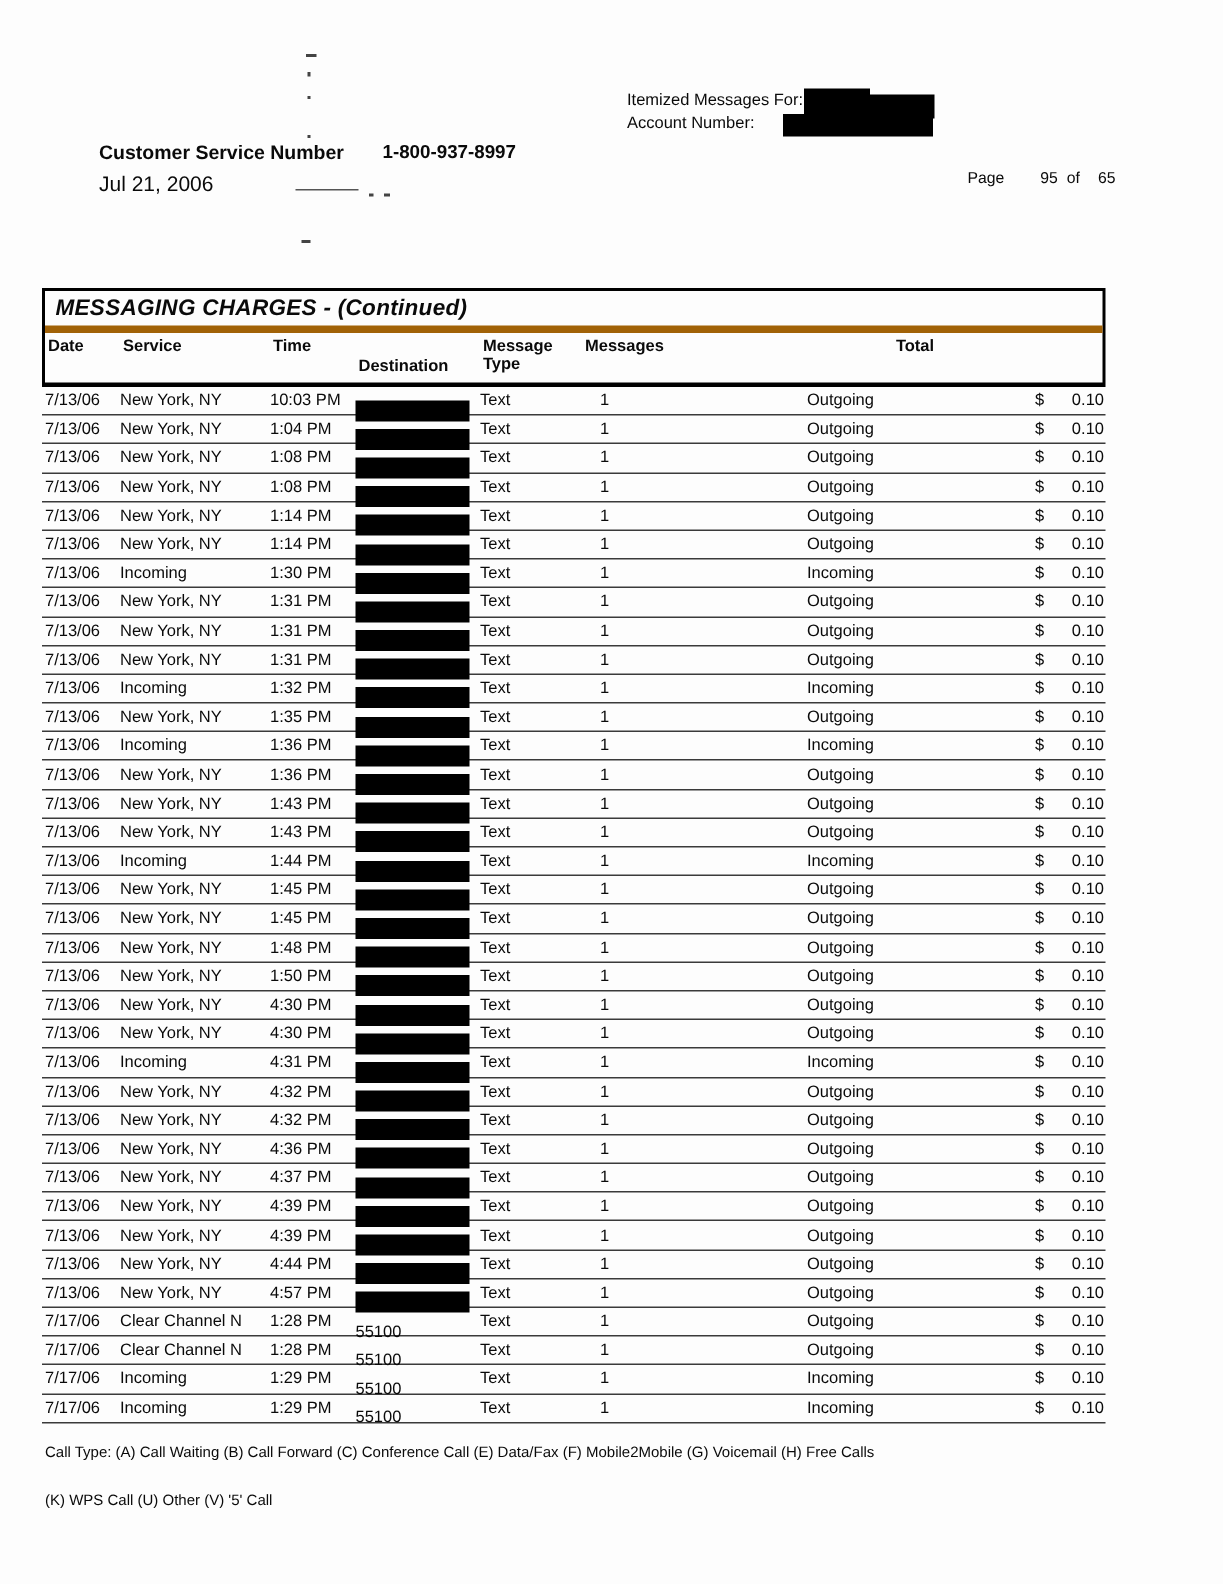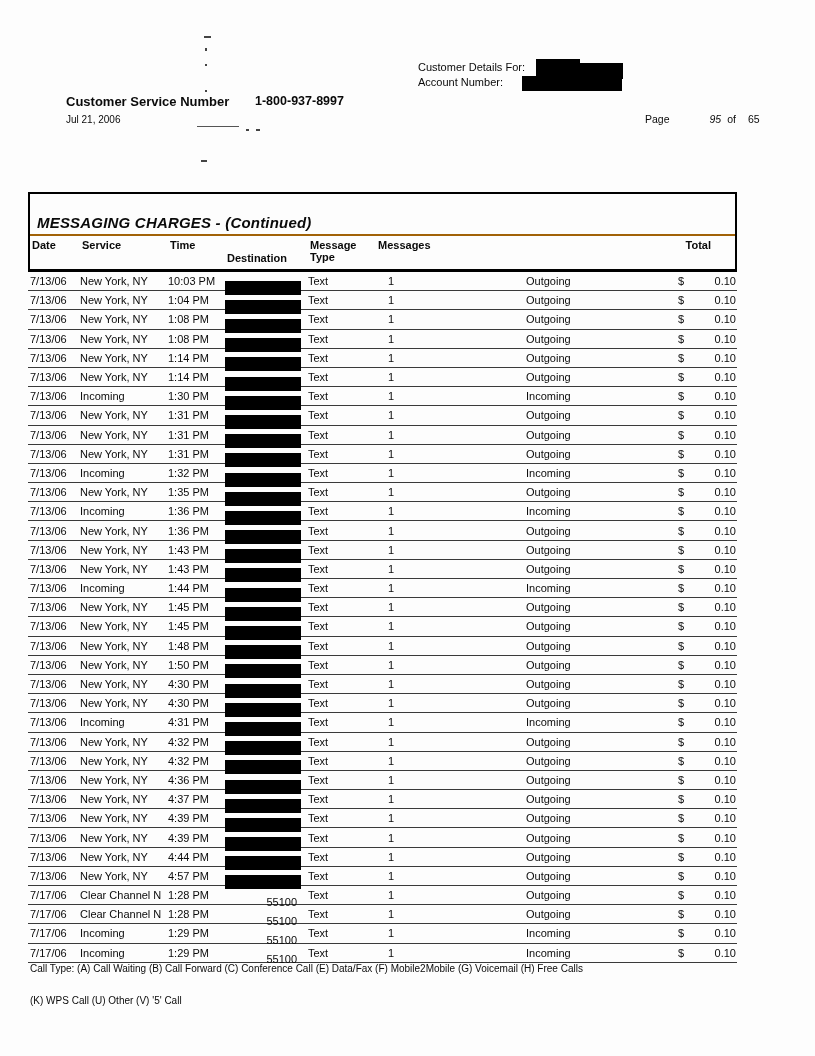--- a/index.html
+++ b/index.html
@@ -10,23 +10,23 @@
     font-family: "Liberation Sans", sans-serif;
     color: #0a0a0a;
     overflow: hidden;
   }
   .abs { position: absolute; }
 
   
   .lbl-small { font-size: 11px; }
   .cs-label { font-size: 13px; font-weight: bold; }
   .cs-number { font-size: 12.5px; font-weight: bold; }
-  .stmt-date { font-size: 10px; }
+  .stmt-date { font-size: 14px; }
   .page-wrap { font-size: 10.5px; display: flex; align-items: baseline; }
-  .page-wrap .pg-cur { margin-left: 40px; font-style: italic; }
+  .page-wrap .pg-cur { margin-left: 24px; }
   .page-wrap .pg-of  { margin-left: 6px; }
   .page-wrap .pg-tot { margin-left: 12px; }
 
   .redact-bar { position: absolute; background: #000; }
 
   .artifact { position: absolute; background: #444; }
   .artifact-line { position: absolute; border-bottom: 1px solid #555; }
 
   
   .msg-table {
@@ -35,51 +35,51 @@
     width: 709px;
   }
   .thead-box {
     border: 2px solid #000;
     border-bottom: 3px solid #000;
   }
   .t-title {
     font-size: 15px;
     font-weight: bold;
     font-style: italic;
-    padding: 20px 0 3px 7px;
-    border-bottom: 2px solid #a16207;
+    padding: 3px 0 3px 7px;
+    border-bottom: 5px solid #a16207;
     letter-spacing: .2px;
   }
   .cols {
     display: flex;
     font-size: 11px;
     font-weight: bold;
     padding: 3px 0 5px 0;
     min-height: 29px;
   }
   .c { flex: none; }
   .w-date    { width: 50px;  padding-left: 2px; }
   .w-service { width: 90px;  padding-left: 2px; }
-  .w-time    { width: 57px; }
+  .w-time    { width: 57px; margin-left: 12px; }
   .w-dest    { width: 80px; margin-top: 13px; }
   .w-mtype   { width: 65px;  padding-left: 3px; }
   .w-msgs    { width: 125px; padding-left: 6px; }
   .w-dir     { width: 175px; padding-left: 32px; }
-  .w-total   { width: 63px;  flex: 1 1 auto; text-align: right; padding-right: 24px; }
+  .w-total   { width: 63px;  flex: 1 1 auto; text-align: center; padding-right: 24px; }
 
   .tbody { font-size: 11px; }
   .trow {
     display: flex;
     align-items: center;
     height: 19.2px;
     border-bottom: 1px solid #3a3a3a;
   }
   .trow .w-date    { padding-left: 2px; }
   .trow .w-service { padding-left: 2px; white-space: nowrap; overflow: hidden; }
-  .trow .w-dest    { text-align: right; padding-right: 8px; }
+  .trow .w-dest    { padding-right: 8px; }
   .trow .w-msgs    { padding-left: 18px; }
   .trow .w-dir     { padding-left: 31px; }
   .trow .w-total   { display: flex; justify-content: space-between; text-align: left;
                      padding-left: 8px; padding-right: 1px; }
   .redact {
     display: inline-block;
     width: 76px; height: 14px;
     background: #000;
     vertical-align: middle;
     margin-right: -4px;
@@ -93,21 +93,21 @@
 
 <div class="artifact" style="left:204px; top:36px; width:7px; height:2px;"></div>
 <div class="artifact" style="left:205px; top:48px; width:2px; height:3px;"></div>
 <div class="artifact" style="left:205px; top:64px; width:2px; height:2px;"></div>
 <div class="artifact" style="left:205px; top:90px; width:2px; height:2px;"></div>
 <div class="artifact-line" style="left:197px; top:126px; width:42px;"></div>
 <div class="artifact" style="left:246px; top:129px; width:3px; height:2px;"></div>
 <div class="artifact" style="left:256px; top:129px; width:4px; height:2px;"></div>
 <div class="artifact" style="left:201px; top:160px; width:6px; height:2px;"></div>
 
-<span class="abs lbl-small" style="left:418px; top:61px;">Customer Details For:</span>
+<span class="abs lbl-small" style="left:418px; top:61px;">Itemized Messages For:</span>
 <div class="redact-bar" style="left:536px; top:59px; width:44px; height:17px;"></div>
 <div class="redact-bar" style="left:568px; top:63px; width:55px; height:16px;"></div>
 
 <span class="abs lbl-small" style="left:418px; top:76px;">Account Number:</span>
 <div class="redact-bar" style="left:522px; top:76px; width:100px; height:15px;"></div>
 
 <span class="abs cs-label" style="left:66px; top:94px;">Customer Service Number</span>
 <span class="abs cs-number" style="left:255px; top:94px;">1-800-937-8997</span>
 
 <span class="abs stmt-date" style="left:66px; top:114px;">Jul 21, 2006</span>

